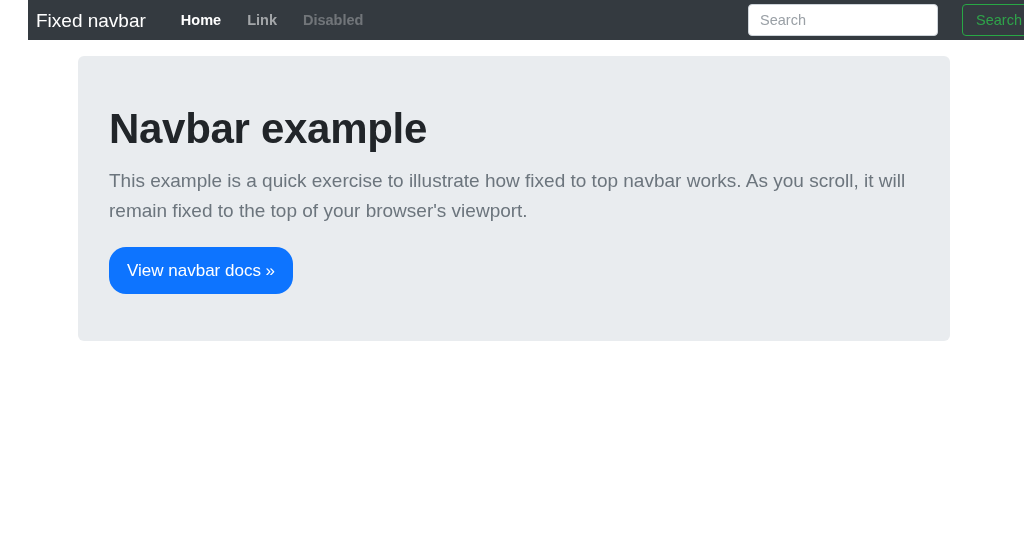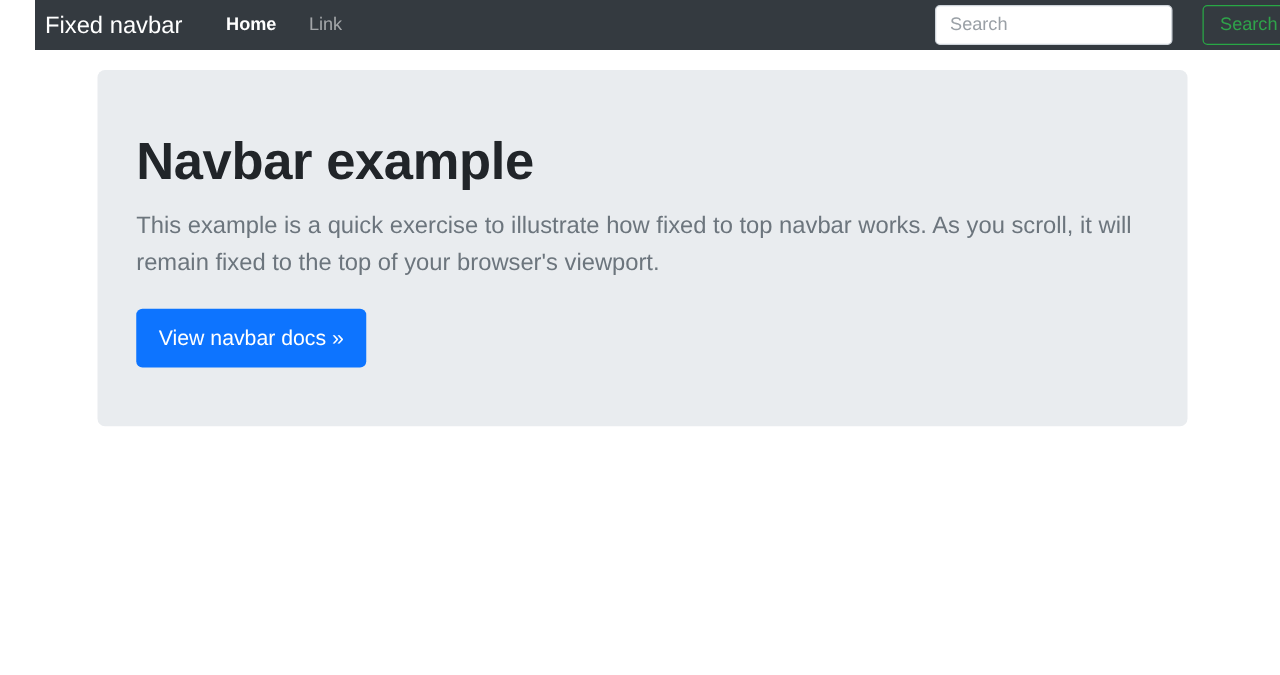--- a/index.html
+++ b/index.html
@@ -47,20 +47,21 @@
     gap: 0px;
   }
   .nav-item { display: block; }
   .nav-link {
     display: block;
     font-size: 14.5px;
     line-height: 1;
     text-decoration: none;
     padding: 8px 13px;
     white-space: nowrap;
+    font-weight: bold;
   }
   .nav-link.active {
     color: #ffffff;
     font-weight: 700;
     text-align: center;
   }
   .nav-link.normal {
     color: rgba(255, 255, 255, 0.55);
   }
   .nav-link.disabled {
@@ -133,21 +134,21 @@
     font-size: 19px;
     line-height: 1.55;
     color: #6c757d;
     max-width: 800px;
   }
   .jumbo-btn {
     display: inline-block;
     margin-top: 22px;
     background: #0d74ff;
     border: none;
-    border-radius: 5px;
+    border-radius: 17px;
     color: #ffffff;
     font-size: 17px;
     font-family: "Liberation Sans", sans-serif;
     line-height: 1;
     padding: 15px 18px 15px 18px;
     cursor: pointer;
     white-space: nowrap;
     text-decoration: none;
   }
 </style>
@@ -157,20 +158,23 @@
 <nav class="navbar">
 
   <a class="navbar-brand" href="#">Fixed navbar</a>
 
   <ul class="nav-list">
     <li class="nav-item">
       <a class="nav-link active" href="#">Home</a>
     </li>
     <li class="nav-item">
       <a class="nav-link normal" href="#">Link</a>
+    </li>
+    <li class="nav-item">
+      <a class="nav-link disabled" href="#">Disabled</a>
     </li>
   </ul>
 
   <form class="navbar-form">
     <input class="search-input" type="text" placeholder="Search" style="">
     <button class="search-button" type="submit">Search</button>
   </form>
 
 </nav>
 

